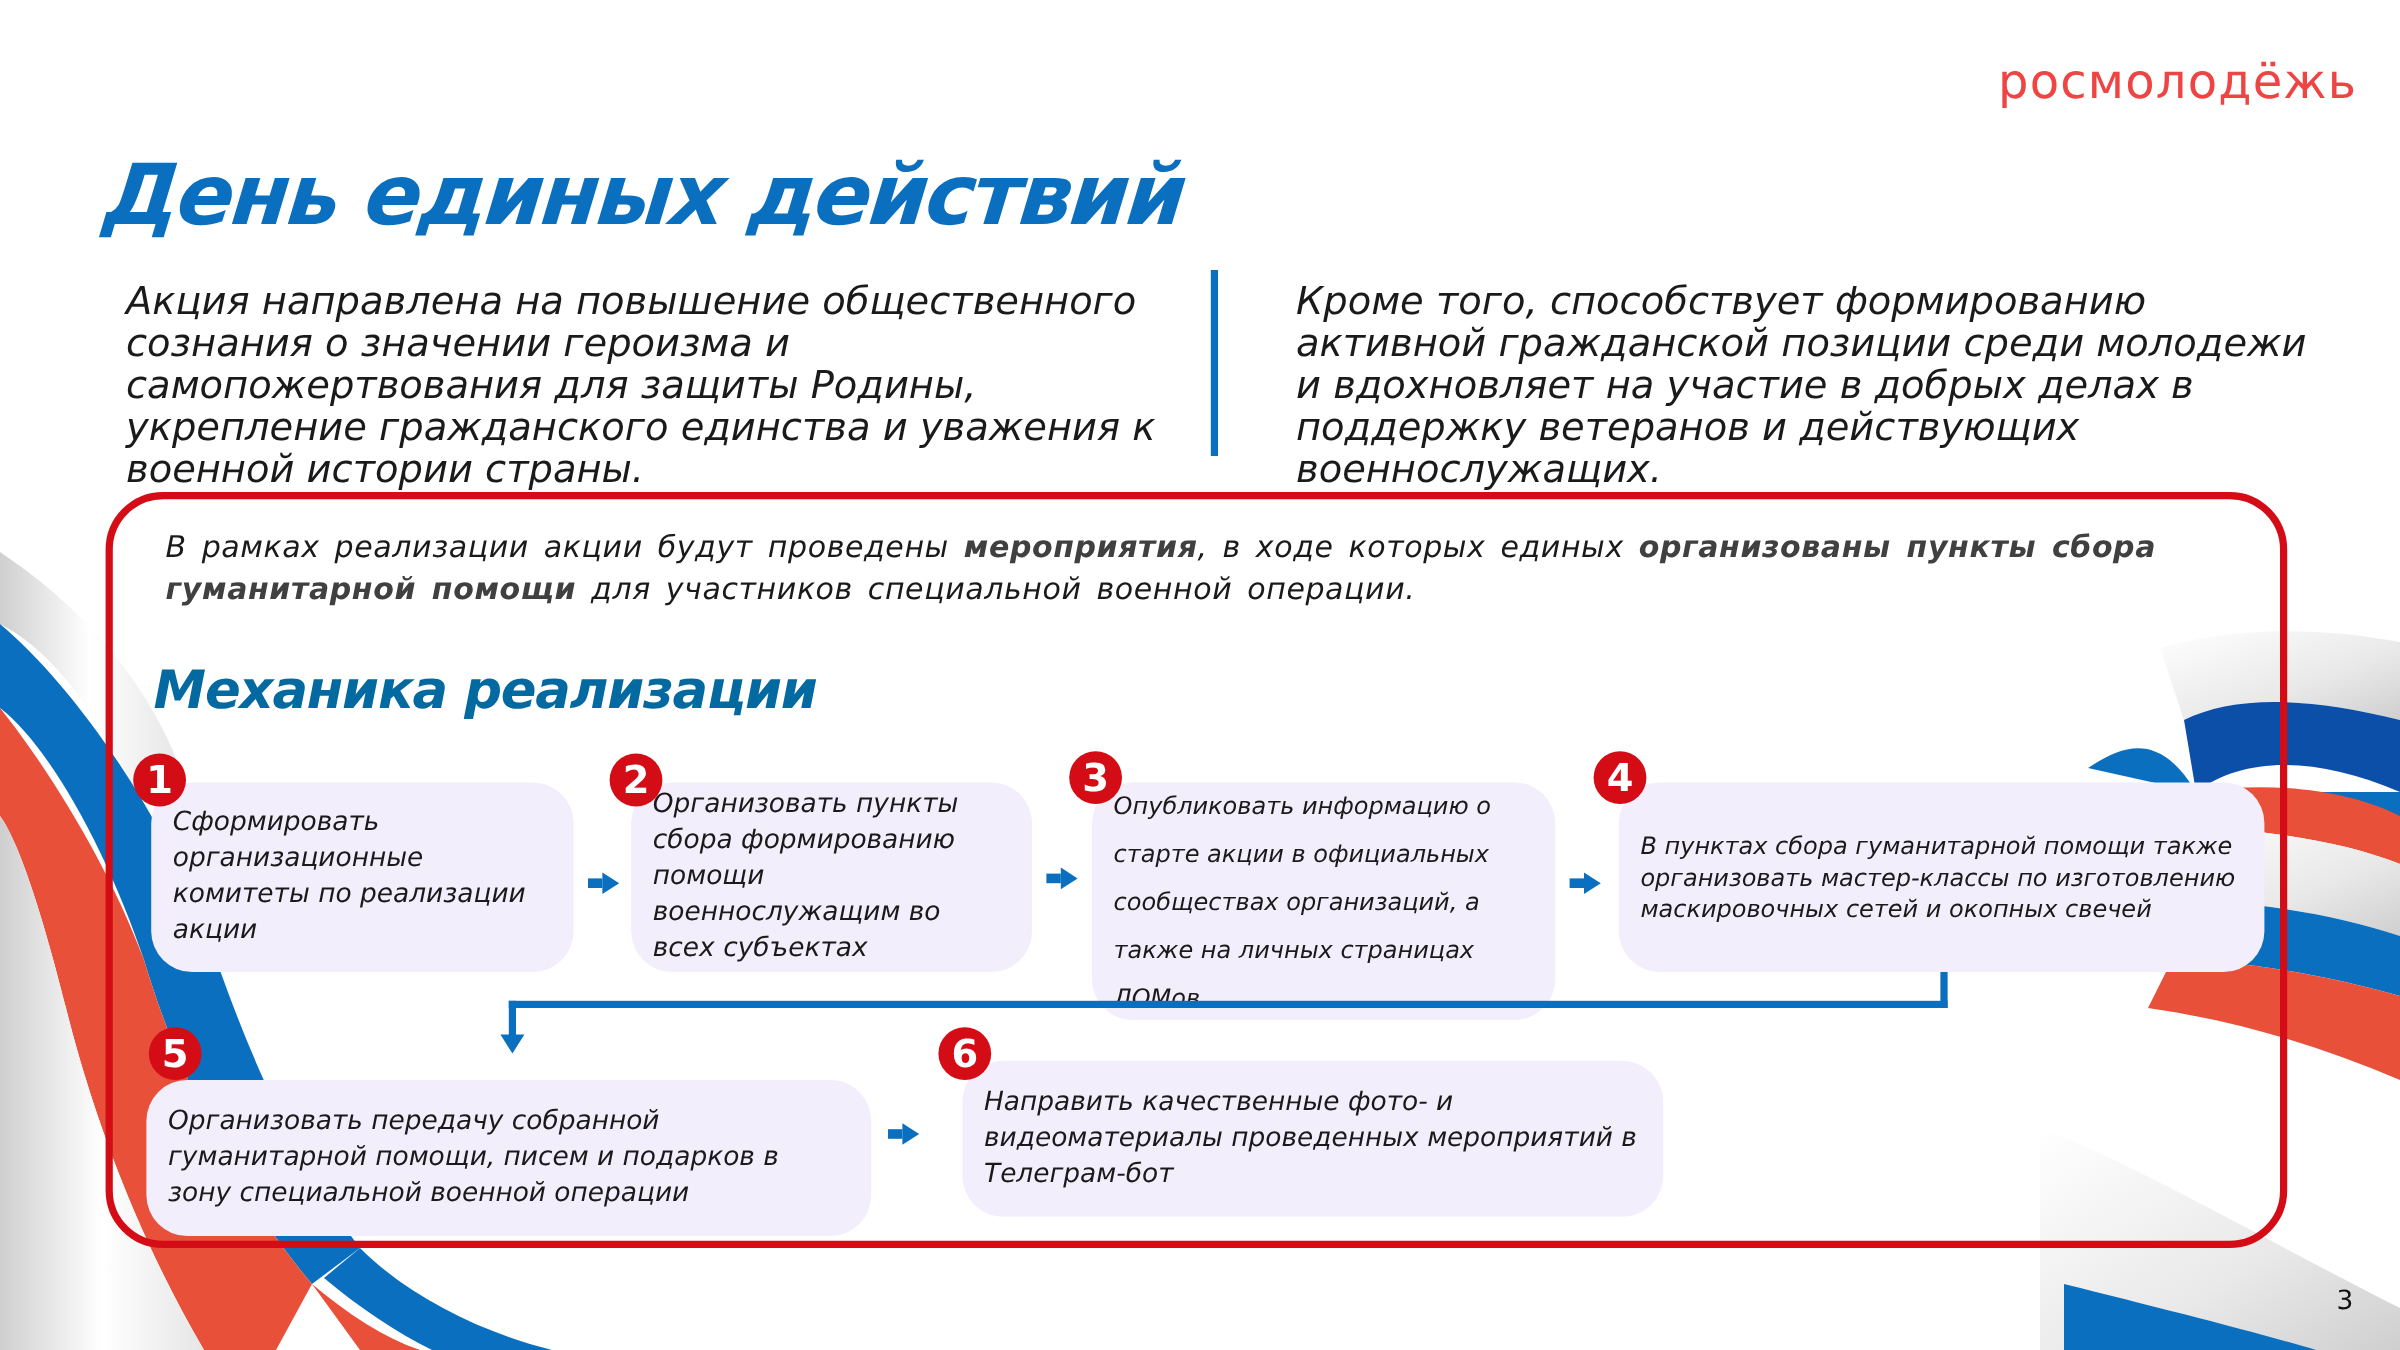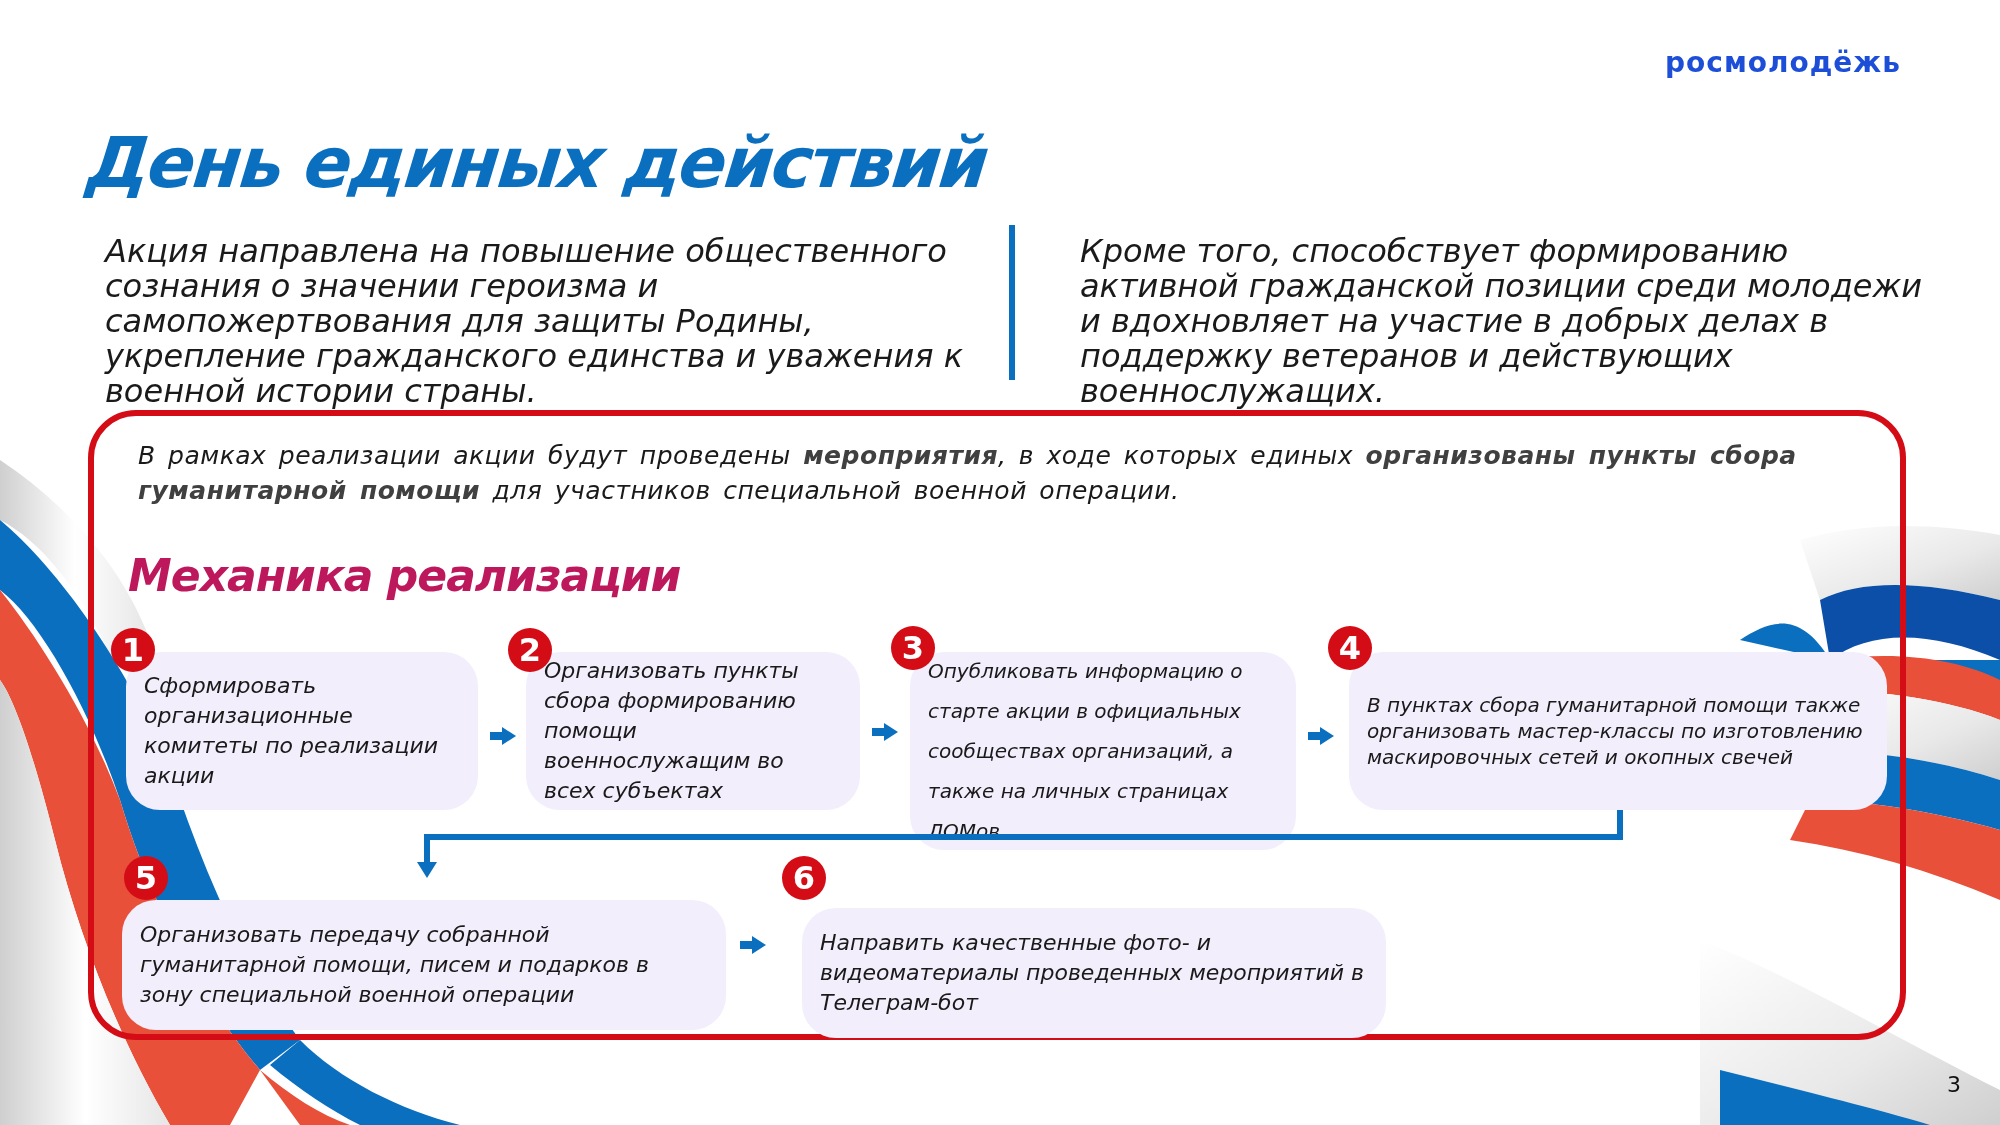--- a/index.html
+++ b/index.html
@@ -8,22 +8,22 @@
     background: #ffffff;
     font-family: "DejaVu Sans", sans-serif;
     color: #1a1a1a;
   }
   .abs { position: absolute; }
 
   
   .ribbon { position: absolute; pointer-events: none; }
 
   .logo {
-    left: 1665px; top: 46px; font-size: 28px; color: #1d4ed8;
-    font-family: "DejaVu Sans", sans-serif; letter-spacing: 1px; font-weight: bold;
+    left: 1665px; top: 46px; font-size: 40px; color: #ef4444;
+    font-family: "DejaVu Sans", sans-serif; letter-spacing: 1px;
   }
   .title {
     left: 88px; top: 122px; font-size: 70px; font-weight: bold; font-style: italic;
     color: #0b6fbf; letter-spacing: -2px; font-family: "DejaVu Sans", sans-serif;
     transform: skewX(-6deg);
   }
   .intro {
     font-style: italic; font-size: 32px; line-height: 35px; color: #1a1a1a;
     font-family: "DejaVu Sans", sans-serif;
   }
@@ -36,21 +36,21 @@
     border: 6px solid #d40c16; border-radius: 48px; box-sizing: border-box;
   }
   .lead {
     left: 138px; top: 438px; width: 1720px; font-style: italic; font-size: 25px; line-height: 35px;
     letter-spacing: 0.5px; word-spacing: 4px;
   }
   .hl { color: #404040; font-weight: bold; text-align: right; }
 
   .subtitle {
     left: 128px; top: 550px; font-size: 44px; font-weight: bold; font-style: italic;
-    color: #be185d; letter-spacing: -1px;
+    color: #0369a1; letter-spacing: -1px;
   }
 
   .step {
     position: absolute; background: #f2eefc; border-radius: 34px;
     font-style: italic; font-size: 22px; line-height: 30px; color: #1a1a1a;
     box-sizing: border-box; display: flex; align-items: center;
   }
   .step .txt { display: block; }
   .badge {
     position: absolute; width: 44px; height: 44px; border-radius: 50%;
@@ -155,18 +155,18 @@
 <div class="abs connector-h"></div>
 <div class="abs connector-v2"></div>
 <div class="abs connector-tip"></div>
 
 <div class="step" style="left:122px;top:880px;width:604px;height:130px;padding:0 18px;margin-top:20px;">
   <span class="txt">Организовать передачу собранной гуманитарной помощи, писем и подарков в зону специальной военной операции</span>
 </div>
 <div class="badge" style="left:124px;top:856px;">5</div>
 <div class="arrow" style="left:752px;top:936px;"></div>
 
-<div class="step" style="left:802px;top:908px;width:584px;height:130px;padding:0 18px;">
+<div class="step" style="left:802px;top:884px;width:584px;height:130px;padding:0 18px;">
   <span class="txt">Направить качественные фото- и видеоматериалы проведенных мероприятий в Телеграм-бот</span>
 </div>
 <div class="badge" style="left:782px;top:856px;">6</div>
 
 <div class="abs page-num">3</div>
 
 </body></html>

